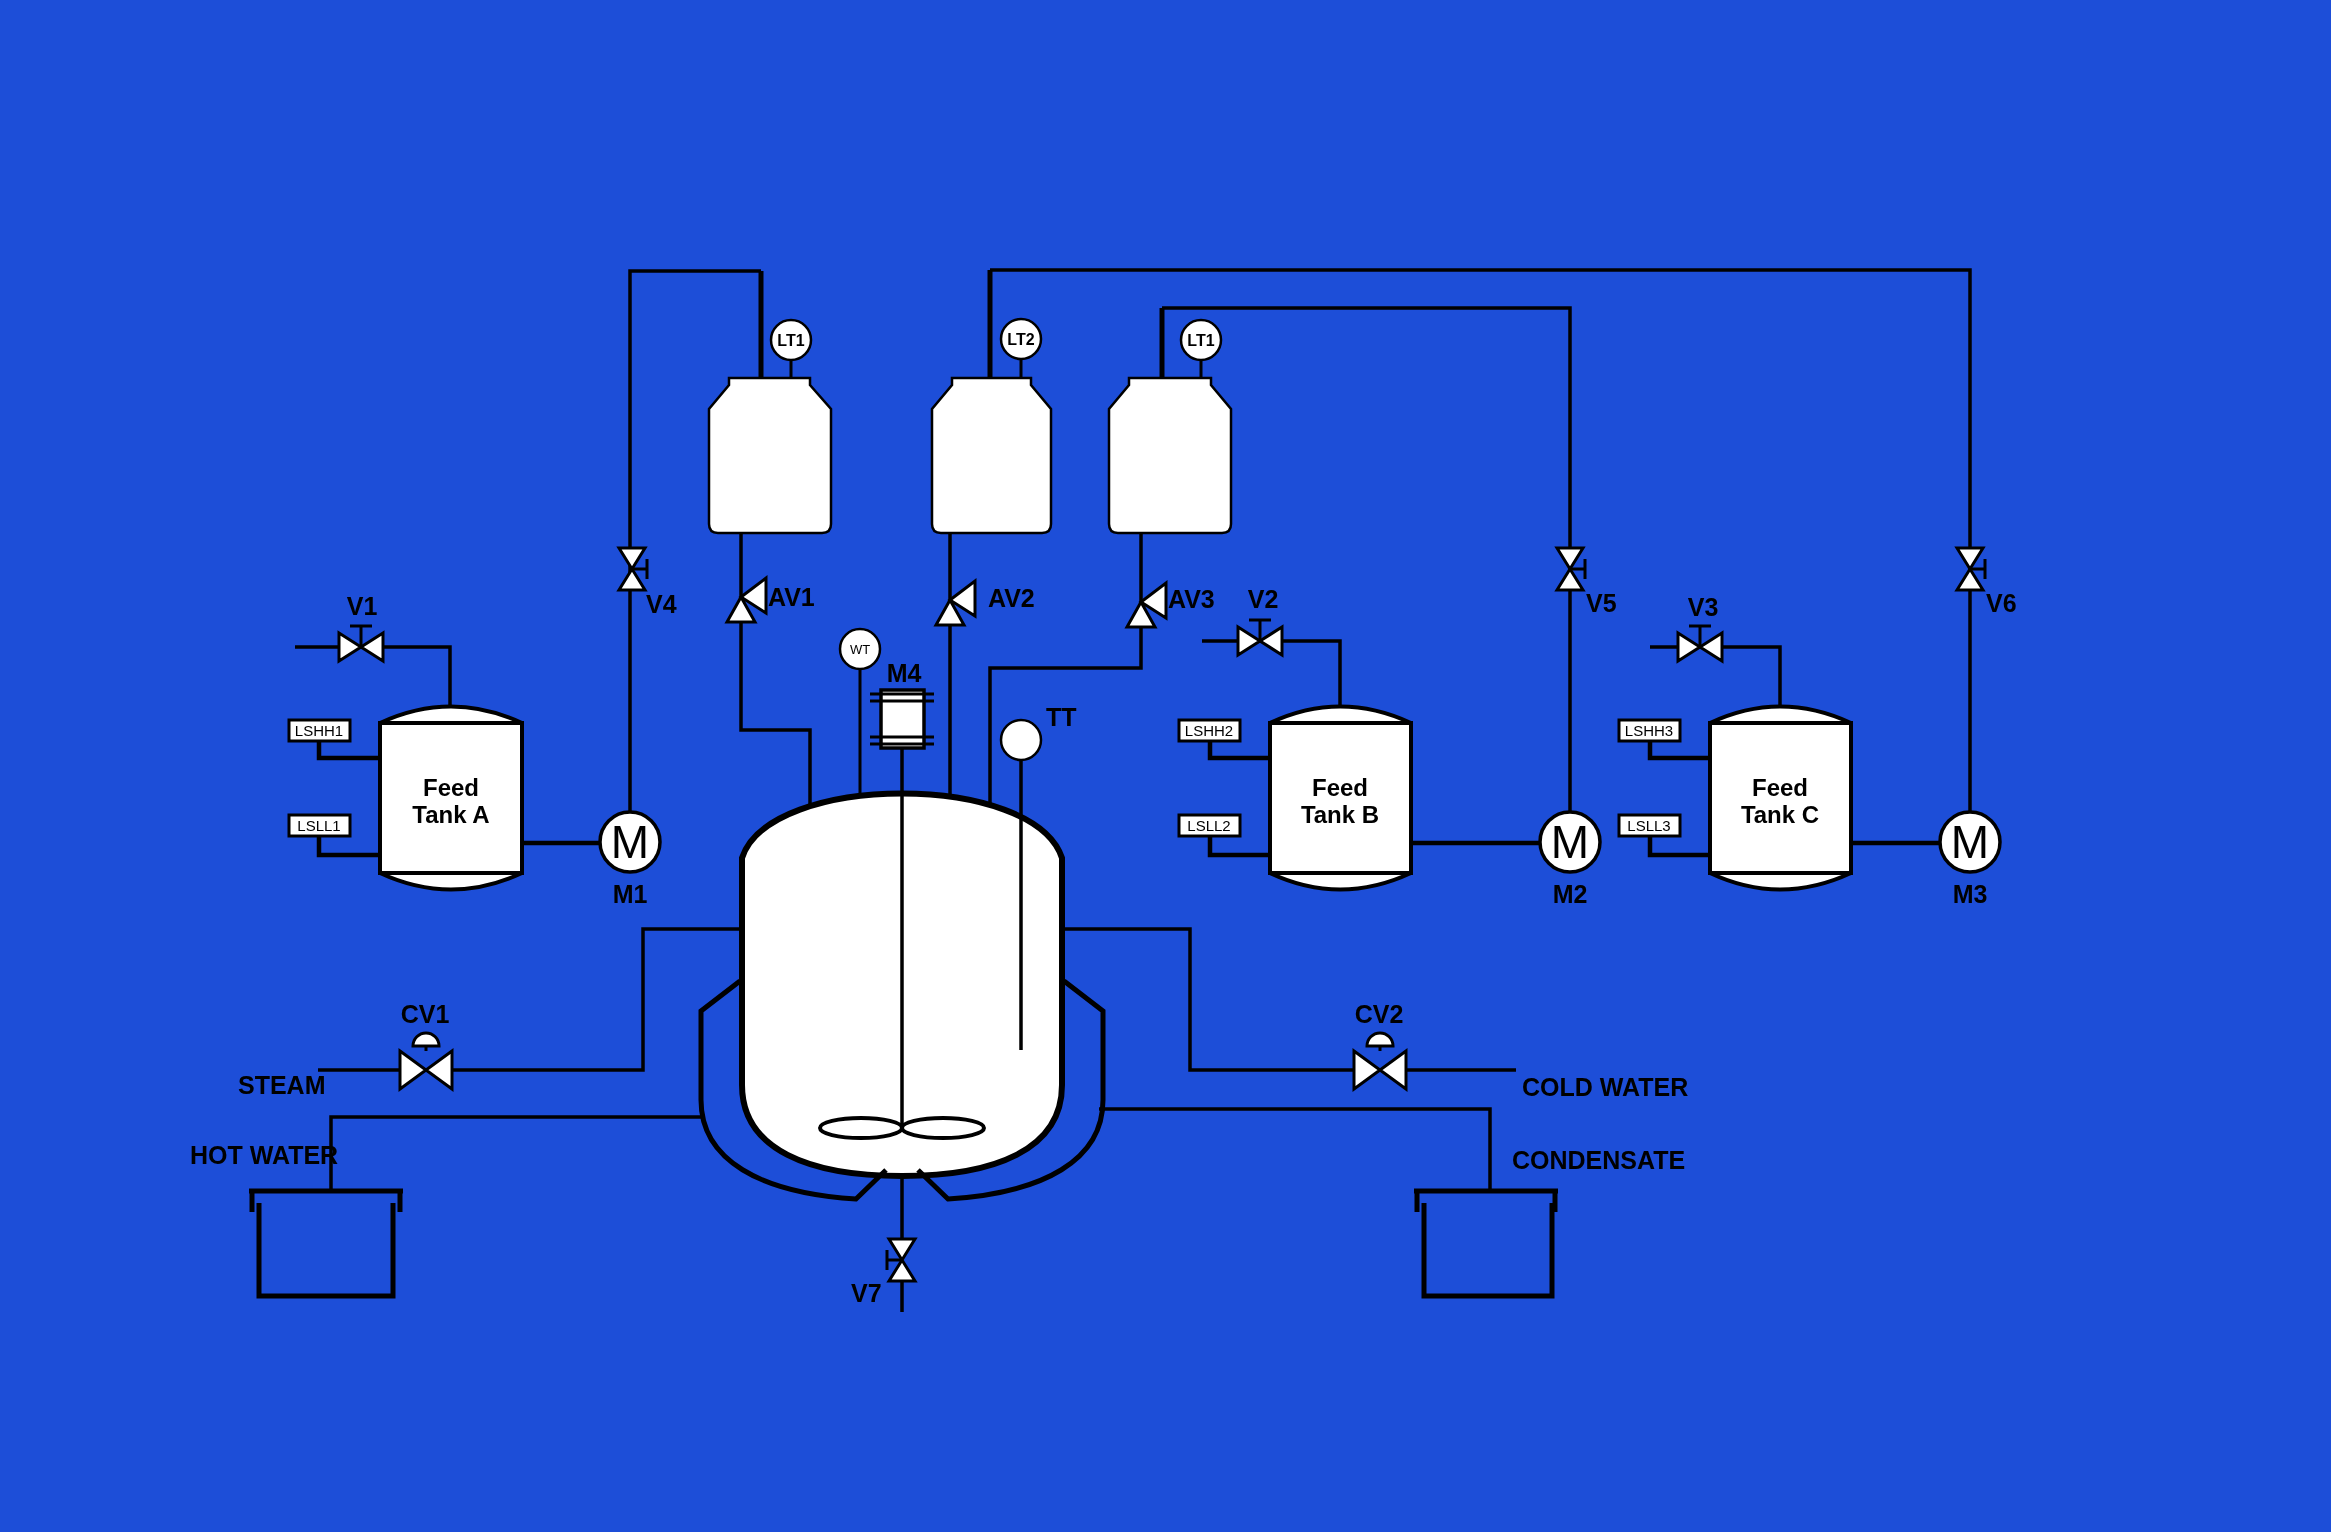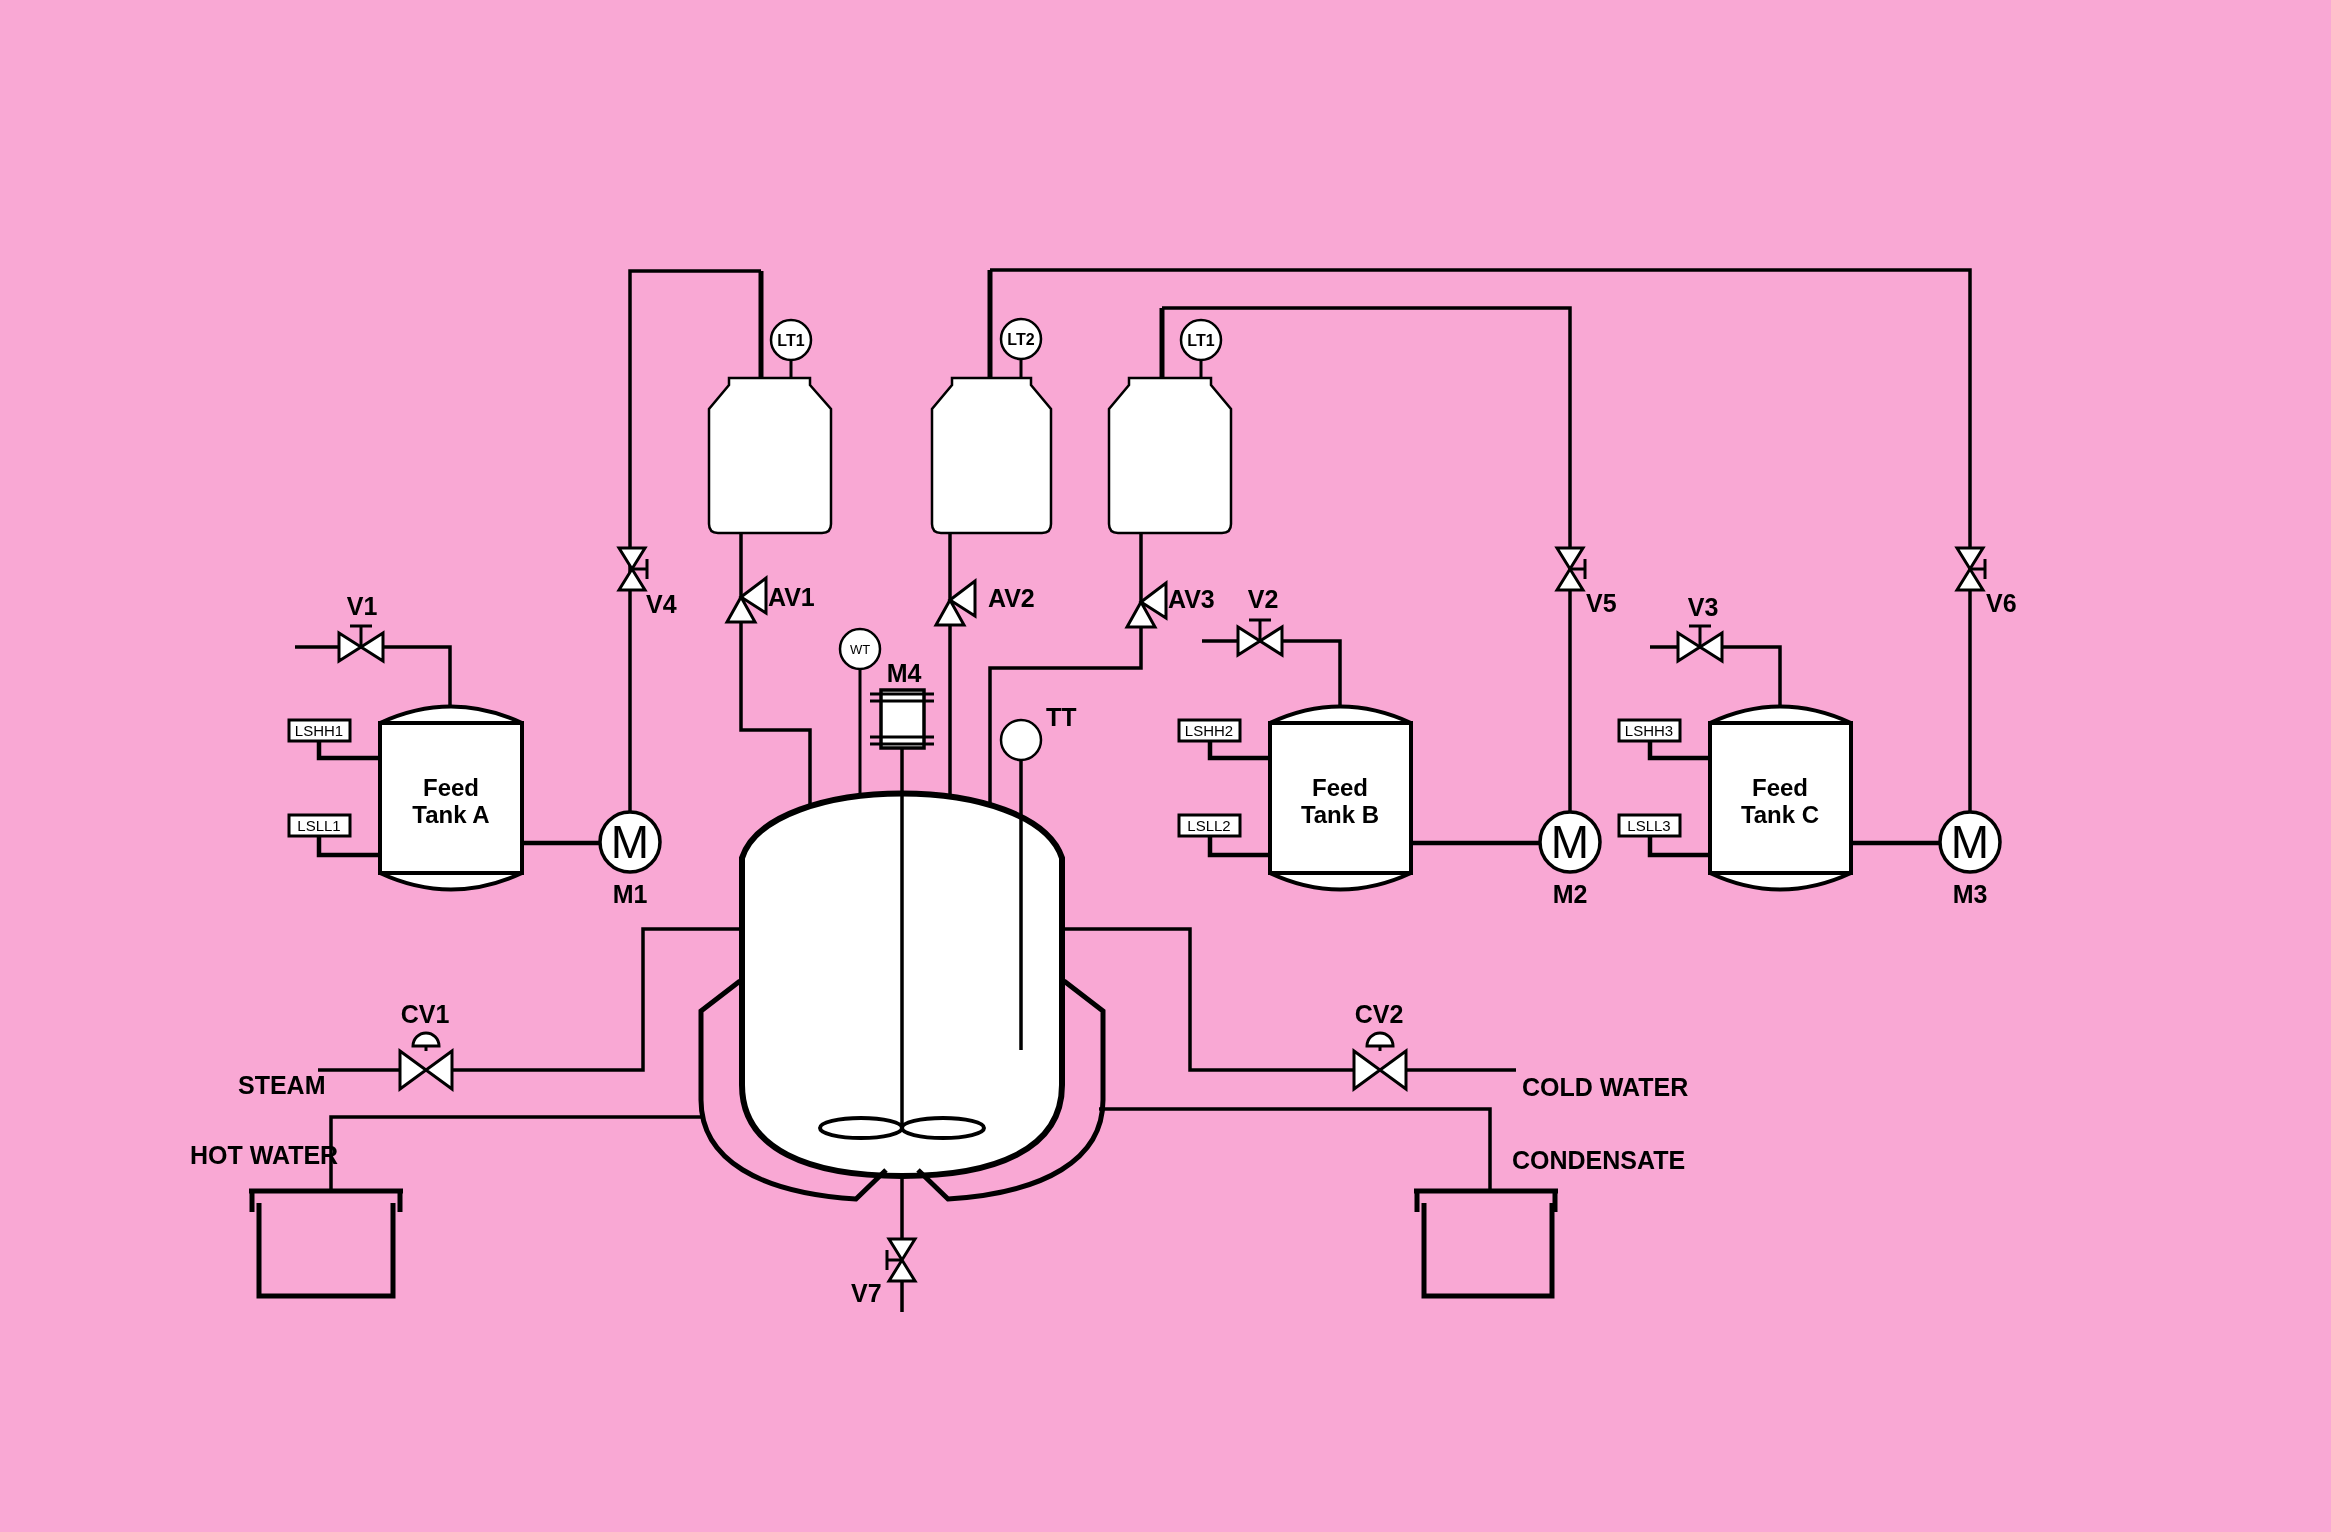--- a/index.html
+++ b/index.html
@@ -1,16 +1,16 @@
 <!DOCTYPE html>
 <html><head>
 <meta charset="utf-8">
 <style>
   html,body{margin:0;padding:0;background:#ffffff;}
-  .stage{position:relative;width:2331px;height:1532px;background:#f9a8d4;overflow:hidden;}
+  .stage{position:relative;width:2331px;height:1532px;background:#1d4ed8;overflow:hidden;}
   svg{display:block;}
   text{font-family:"Liberation Sans","DejaVu Sans",sans-serif;fill:#000;}
   .lbl{font-size:25px;font-weight:700;}
   .tank{font-size:24px;font-weight:700;}
   .lt{font-size:16px;font-weight:700;}
   .wt{font-size:13px;font-weight:400;}
   .ls{font-size:15px;font-weight:400;}
   .mletter{font-size:46px;font-weight:400;}
   .mid{text-anchor:middle;}
   .pipe{stroke:#000;fill:none;stroke-width:3.5;}

